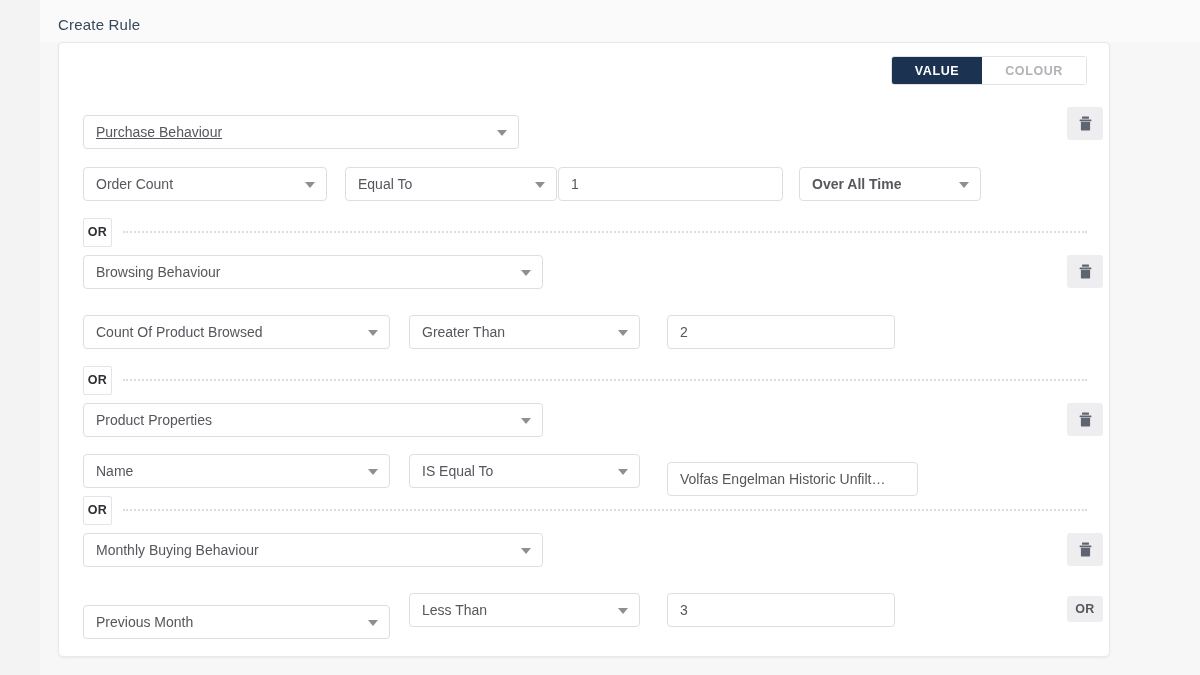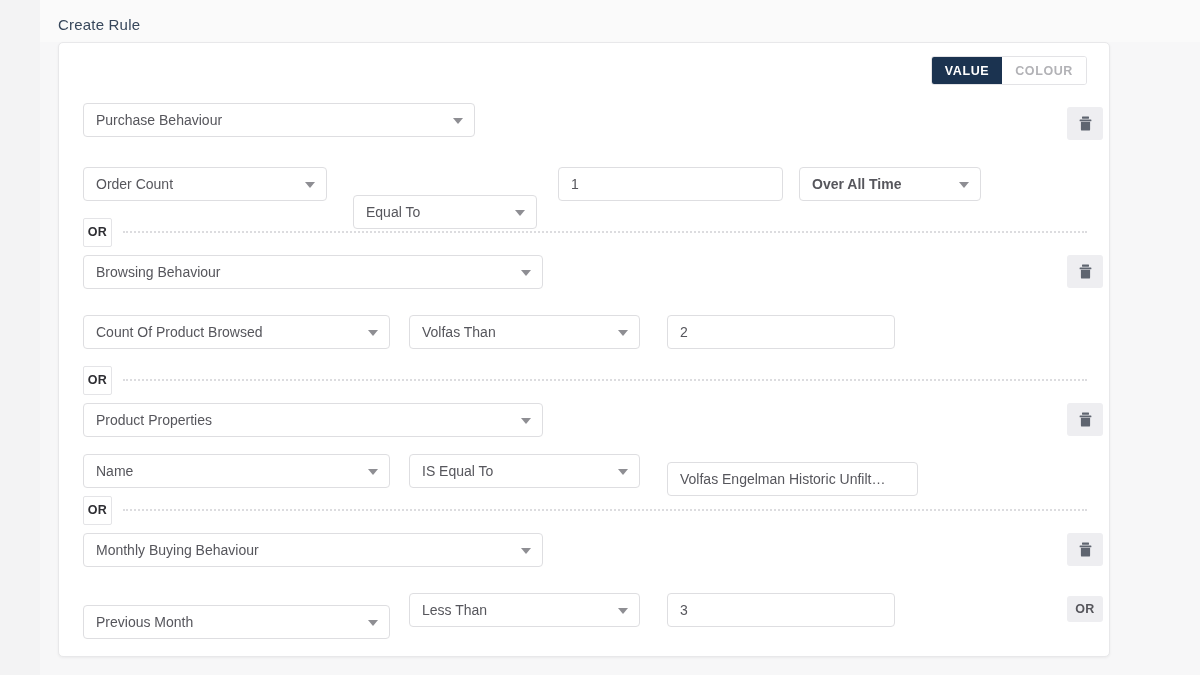--- a/index.html
+++ b/index.html
@@ -72,21 +72,21 @@
     border: 1px solid #e3e3e6;
     border-radius: 3px;
     overflow: hidden;
     background: #fff;
     height: 29px;
   }
   .toggle-btn {
     display: flex;
     align-items: center;
     justify-content: center;
-    padding: 0 13px;
+    padding: 0 23px;
     font-size: 12.5px;
     font-weight: bold;
     letter-spacing: .6px;
     cursor: pointer;
     user-select: none;
     height: 100%;
   }
   .toggle-btn.active {
     background: #1b3350;
     color: #ffffff;
@@ -203,37 +203,37 @@
 
   <div class="page-title">Create Rule</div>
 
   <div class="card">
 
     <div class="toggle">
       <div class="toggle-btn active">VALUE</div>
       <div class="toggle-btn inactive">COLOUR</div>
     </div>
 
-    <div class="ctl select" style="left:24px; top:60px; width:392px;">
+    <div class="ctl select" style="left:24px; top:72px; width:436px;text-decoration:underline;">
       <span class="val">Purchase Behaviour</span>
       <span class="caret"></span>
     </div>
     <div class="trash-btn" style="left:1008px; top:64px;">
       <svg width="15" height="16" viewBox="0 0 15 16">
         <rect x="4" y="0.5" width="7" height="2.2" rx="0.4" fill="#5f6570"></rect>
         <rect x="1.6" y="3.4" width="11.8" height="1.9" rx="0.5" fill="#5f6570"></rect>
         <path d="M2.9 5.8 h9.2 v7.6 a1.2 1.2 0 0 1 -1.2 1.2 H4.1 a1.2 1.2 0 0 1 -1.2 -1.2 Z" fill="#5f6570"></path>
       </svg>
     </div>
 
     <div class="ctl select" style="left:24px; top:124px; width:244px;">
       <span class="val">Order Count</span>
       <span class="caret"></span>
     </div>
-    <div class="ctl select" style="left:294px; top:124px; width:184px;margin-top:28px;">
+    <div class="ctl select" style="left:286px; top:124px; width:212px;">
       <span class="val">Equal To</span>
       <span class="caret"></span>
     </div>
     <div class="ctl input" style="left:499px; top:124px; width:225px;">
       <span class="val">1</span>
     </div>
     <div class="ctl select" style="left:740px; top:124px; width:182px;font-weight:bold;">
       <span class="val">Over All Time</span>
       <span class="caret"></span>
     </div>
@@ -253,21 +253,21 @@
         <rect x="1.6" y="3.4" width="11.8" height="1.9" rx="0.5" fill="#5f6570"></rect>
         <path d="M2.9 5.8 h9.2 v7.6 a1.2 1.2 0 0 1 -1.2 1.2 H4.1 a1.2 1.2 0 0 1 -1.2 -1.2 Z" fill="#5f6570"></path>
       </svg>
     </div>
 
     <div class="ctl select" style="left:24px; top:272px; width:307px;">
       <span class="val">Count Of Product Browsed</span>
       <span class="caret"></span>
     </div>
     <div class="ctl select" style="left:350px; top:272px; width:231px;">
-      <span class="val">Volfas Than</span>
+      <span class="val">Greater Than</span>
       <span class="caret"></span>
     </div>
     <div class="ctl input" style="left:608px; top:272px; width:228px;">
       <span class="val">2</span>
     </div>
 
     <div class="or-row" style="left:24px; top:322px; width:1004px;">
       <div class="or-chip">OR</div>
       <div class="or-dots"></div>
     </div>

